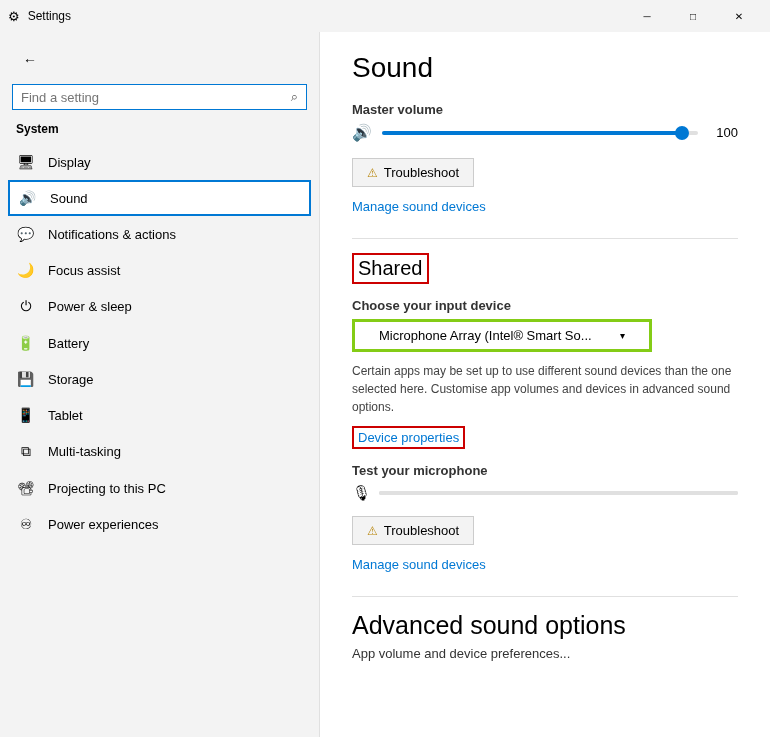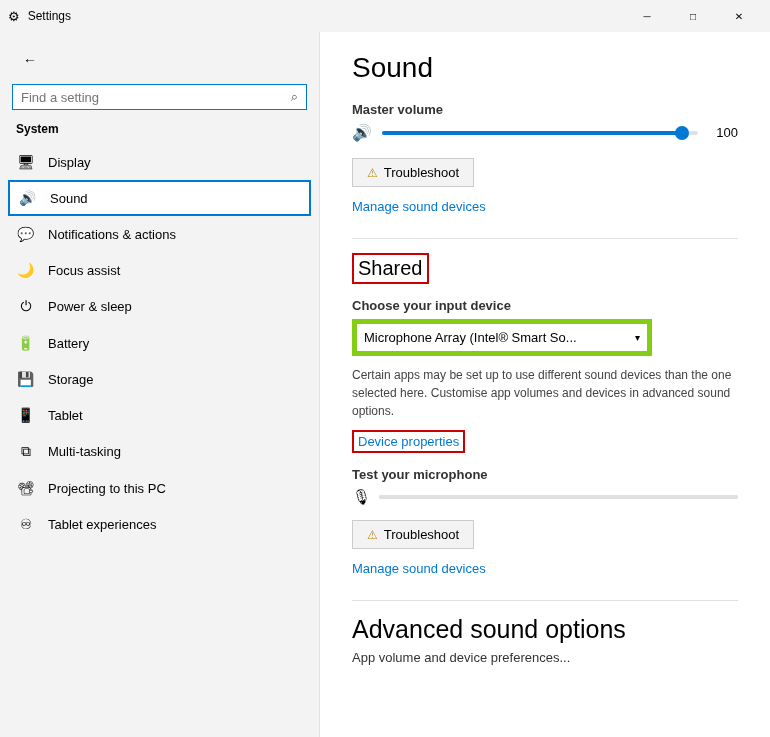--- a/index.html
+++ b/index.html
@@ -124,21 +124,21 @@
     .btn-warn { font-size: 12px; color: #b8860b; }
 
     .link-blue {
       color: #0078d4; font-size: 13px; cursor: pointer;
       text-decoration: none; display: inline-block; margin-bottom: 16px;
     }
 
     .section-divider { border: none; border-top: 1px solid #e0e0e0; margin: 8px 0 14px 0; }
     .dropdown-row {
       display: flex; align-items: center;
-      border: 5px solid #84cc16; padding: 6px 7px;
+      border: 3px solid #84cc16; padding: 6px 24px;
       background: #fff; font-size: 13px;
       cursor: pointer; gap: 6px; margin-bottom: 10px;
       max-width: 300px;
     }
     .dropdown-arrow { margin-left: auto; font-size: 10px; }
     .info-text {
       font-size: 12px; color: #444; margin-bottom: 10px;
       max-width: 380px; line-height: 1.5;
     }
 
@@ -243,21 +243,21 @@
       <span>Multi-tasking</span>
     </div>
 
     <div class="nav-item">
       <span class="nav-icon">📽</span>
       <span>Projecting to this PC</span>
     </div>
 
     <div class="nav-item">
       <span class="nav-icon">♾</span>
-      <span>Tablet experiences</span>
+      <span>Power experiences</span>
     </div>
   </div>
 
   <div class="content">
     
     <h1 class="page-title">Sound</h1>
 
     
     <div class="section-label">Master volume</div>
     <div class="volume-row">

